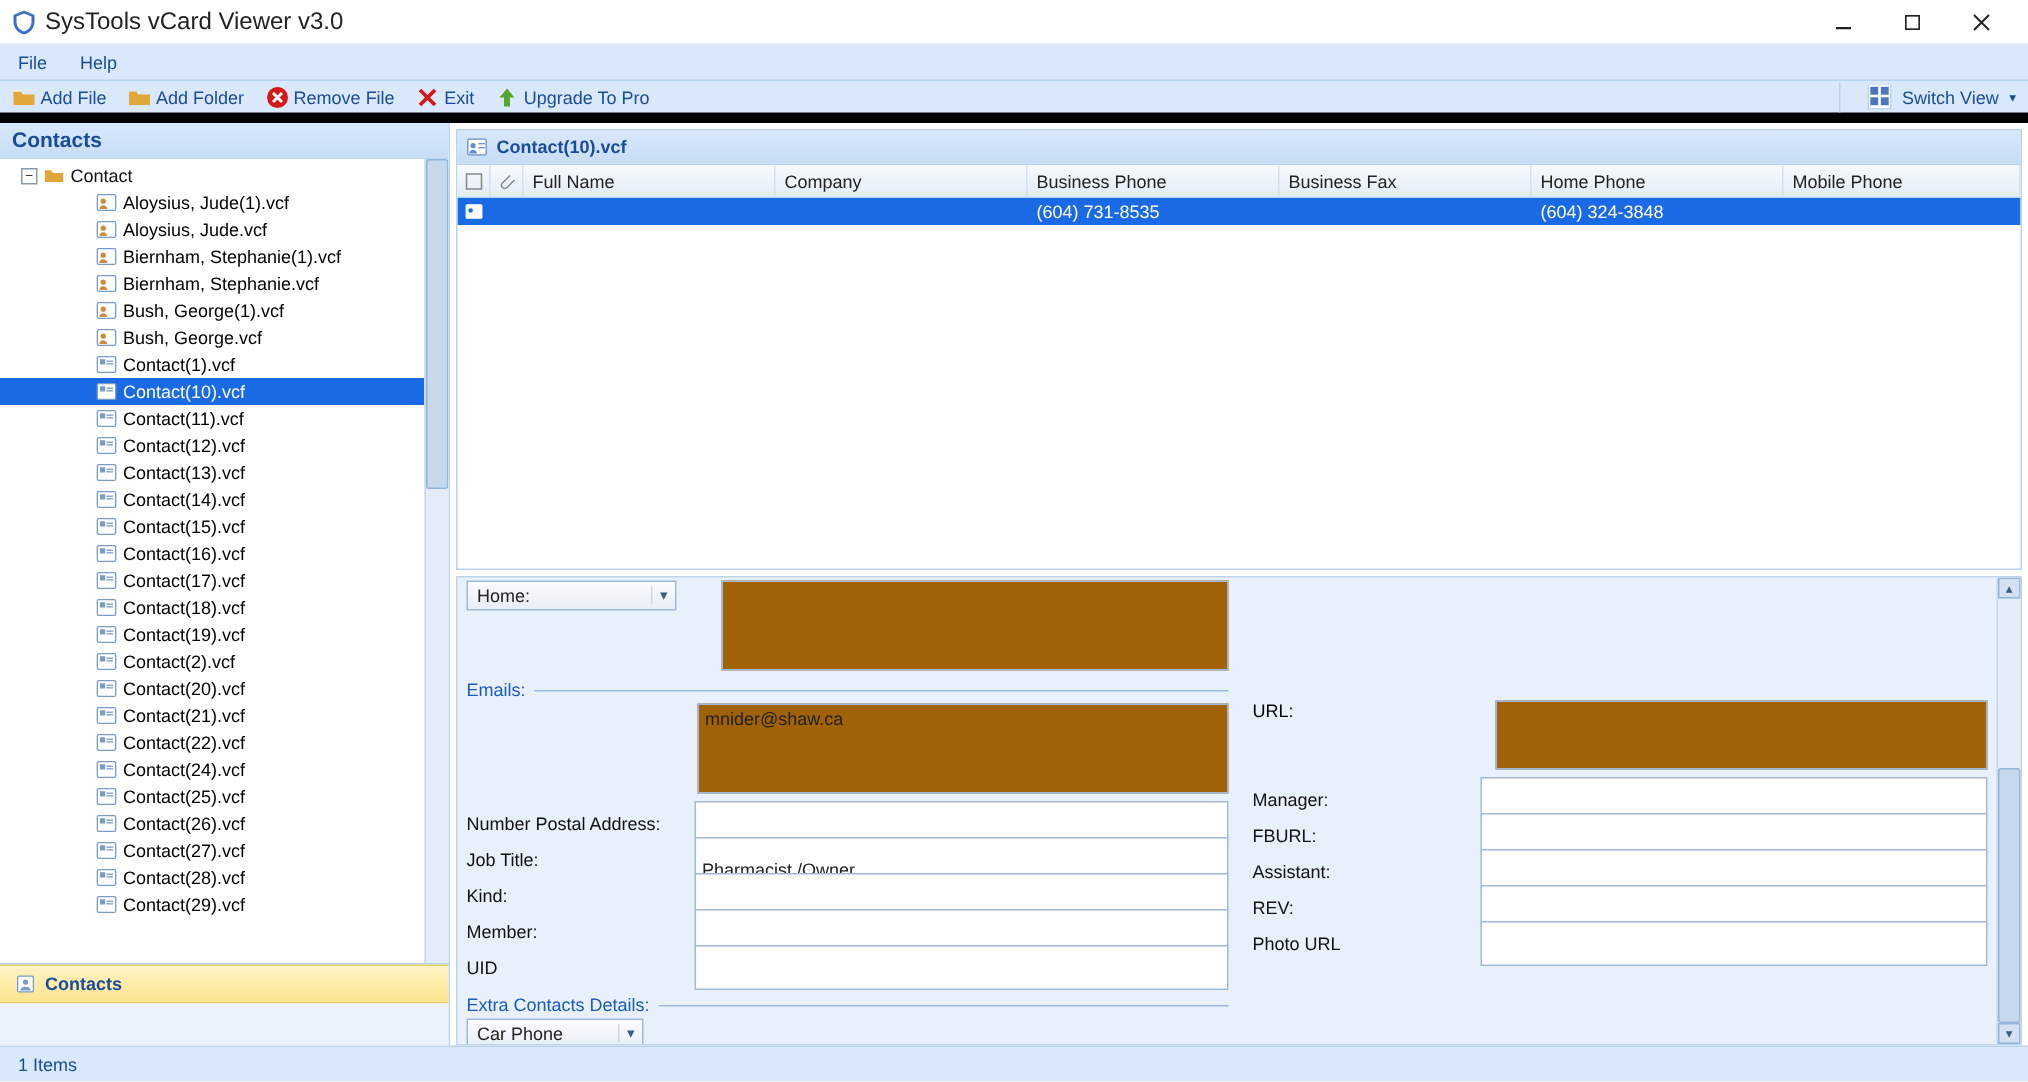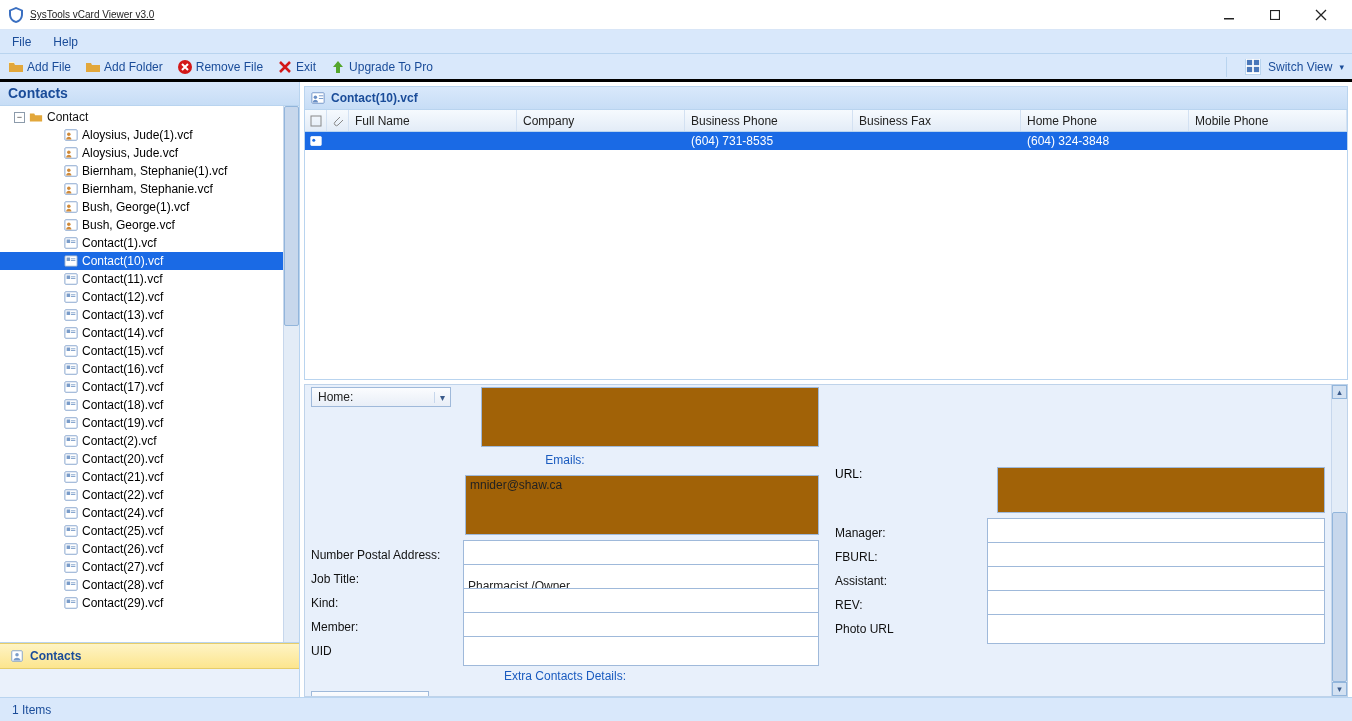--- a/index.html
+++ b/index.html
@@ -1,32 +1,32 @@
 <!DOCTYPE html>
 <html><head>
 <meta charset="utf-8">
 <style>
 * { box-sizing: border-box; margin: 0; padding: 0; font-family: "Segoe UI", Tahoma, sans-serif; font-size: 12px; }
 html, body { width: 1352px; height: 721px; overflow: hidden; background: #fff; }
 
 
 .titlebar { height: 30px; display: flex; align-items: center; padding: 0 8px; background: #fff; border-bottom: 1px solid #d9e6f7; }
 .titlebar .app-icon { width: 16px; height: 16px; margin-right: 6px; }
-.titlebar .title { flex: 0 0 auto; font-size: 10px; color: #222; text-decoration: underline; }
+.titlebar .title { flex: 0 0 auto; font-size: 16px; color: #222; }
 .titlebar .spacer { flex: 1; }
 .titlebar .win-btn { width: 46px; height: 30px; display: flex; align-items: center; justify-content: center; color: #222; }
 .titlebar .win-btn svg { width: 10px; height: 10px; }
 .titlebar .win-btn.close svg { width: 12px; height: 12px; }
 
 
 .menubar { height: 24px; background: #d9e8fb; display: flex; align-items: center; padding-left: 12px; gap: 22px; border-bottom: 1px solid #b9d4ef; }
 .menubar .menu-item { color: #1a4c99; cursor: default; }
 
 
-.toolbar { height: 28px; background: #d9e8fb; display: flex; align-items: center; padding: 0 8px; gap: 14px; border-bottom: 3px solid #000000; }
+.toolbar { height: 28px; background: #d9e8fb; display: flex; align-items: center; padding: 0 8px; gap: 14px; border-bottom: 7px solid #000000; }
 .toolbar .t-item { display: flex; align-items: center; gap: 3px; color: #1a4c99; cursor: default; white-space: nowrap; }
 .toolbar .spacer { flex: 1; }
 .toolbar .ico { width: 16px; height: 16px; display: inline-flex; align-items: center; justify-content: center; }
 .toolbar .t-sep { width: 1px; height: 20px; background: #b9d4ef; }
 .toolbar .dd { margin-left: 4px; font-size: 9px; color: #1a4c99; }
 
 
 .ico.folder { color: #e2a73b; }
 .ico.error { color: #d31818; }
 .ico.x { color: #d31818; }
@@ -84,21 +84,21 @@
 .details-scroll .btn { position: absolute; left: 0; right: 0; height: 14px; background: #d3e1f2; border: 1px solid #92b5db; display:flex; align-items:center; justify-content:center; font-size:9px; color:#3a5a8a;}
 .details-scroll .btn.up { top: 0; }
 .details-scroll .btn.dn { bottom: 0; }
 
 .field-row { display: flex; align-items: center; height: 24px; }
 .field-row .lbl { width: 152px; color: #111; }
 .field-row .inp { flex: 1; height: 20px; border: 1px solid #9fb9da; background: #fff; padding: 14px 4px; color: #222; }
 .sel-box { height: 20px; width: 140px; border: 1px solid #9fb9da; background: linear-gradient(#fbfcfe,#e8eef7); display: flex; align-items: center; padding-left: 6px; color: #222; justify-content: space-between; }
 .sel-box .dd-ic { width: 16px; text-align: center; color: #3a5a8a; border-left: 1px solid #c7d7ec; font-size: 10px; }
 .big-inp { border: 1px solid #9fb9da; background: #a16207; padding: 2px 4px; color: #222; }
-.sect { color: #1a5bbf; font-size: 12px; margin: 6px 0 2px 0; display: flex; align-items: center; gap: 6px; flex-direction: column; }
+.sect { color: #1a5bbf; font-size: 12px; margin: 6px 0 2px 0; display: flex; align-items: center; gap: 6px; }
 .sect .line { flex: 1; height: 1px; background: #9fbbe2; }
 
 
 .statusbar { height: 24px; background: #d9e8fb; border-top: 1px solid #b9d4ef; display: flex; align-items: center; padding-left: 12px; color: #1a4c99; }
 
 
 svg { display: block; }
 </style>
 </head>
 <body>

